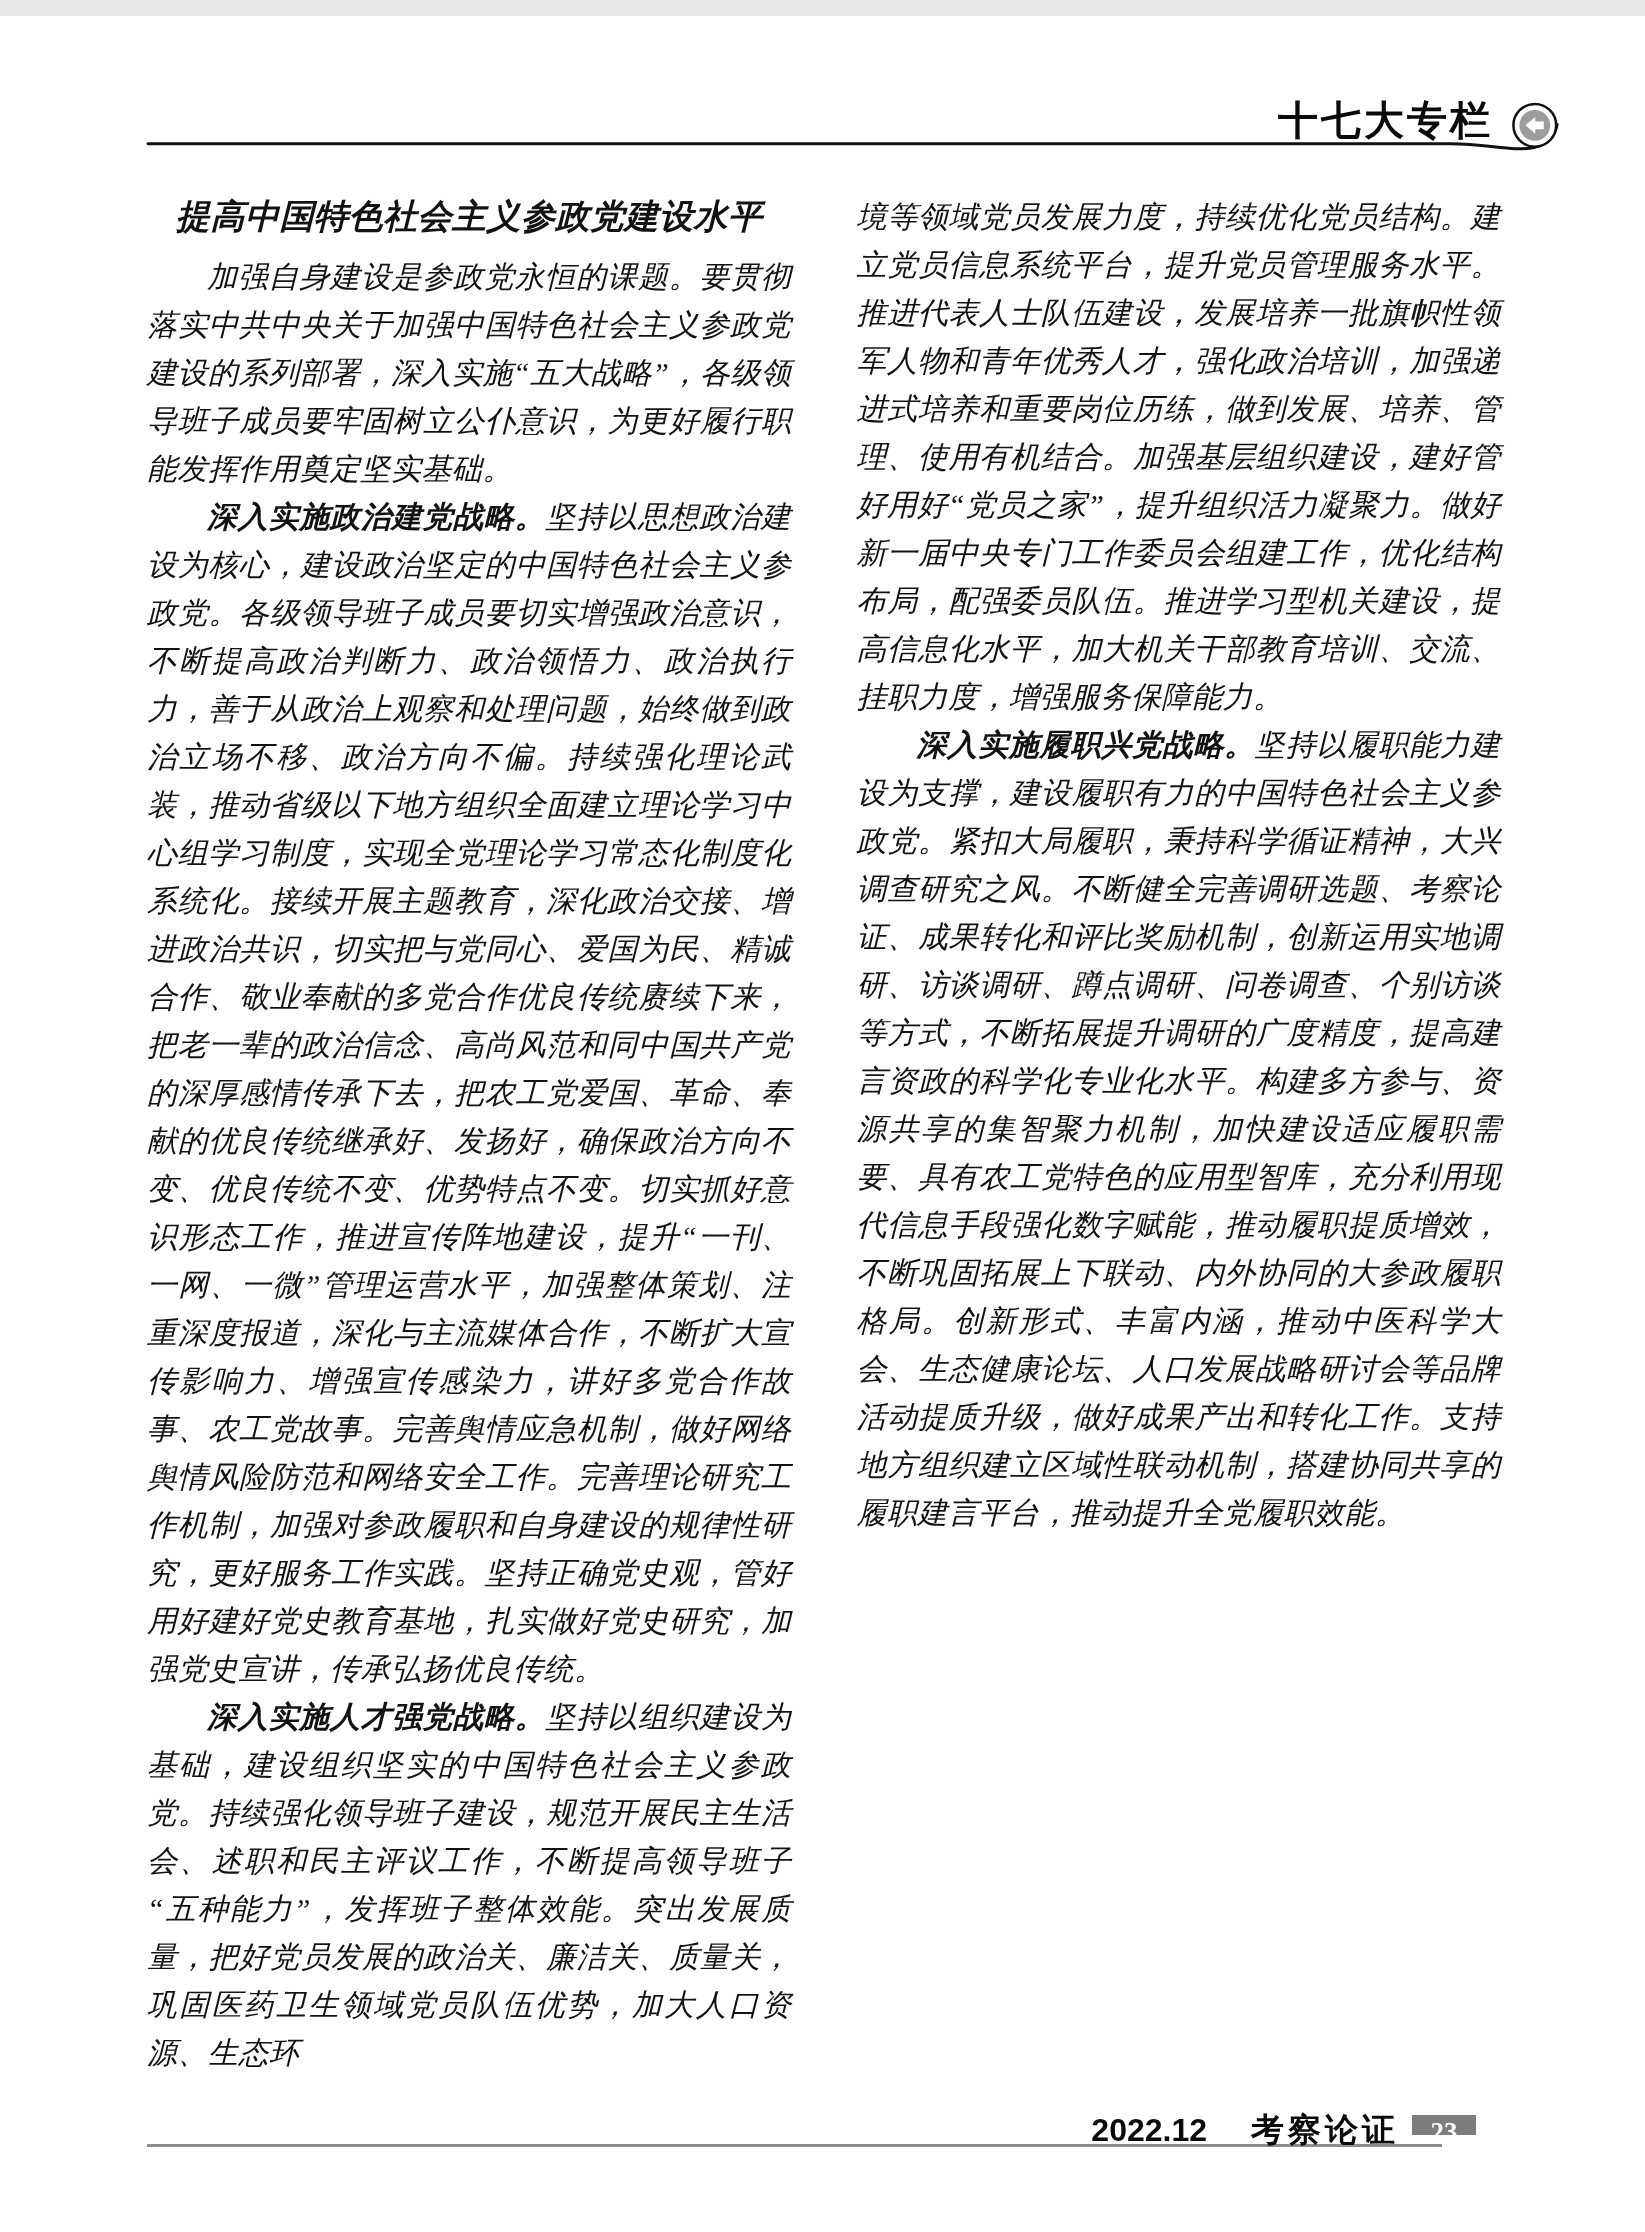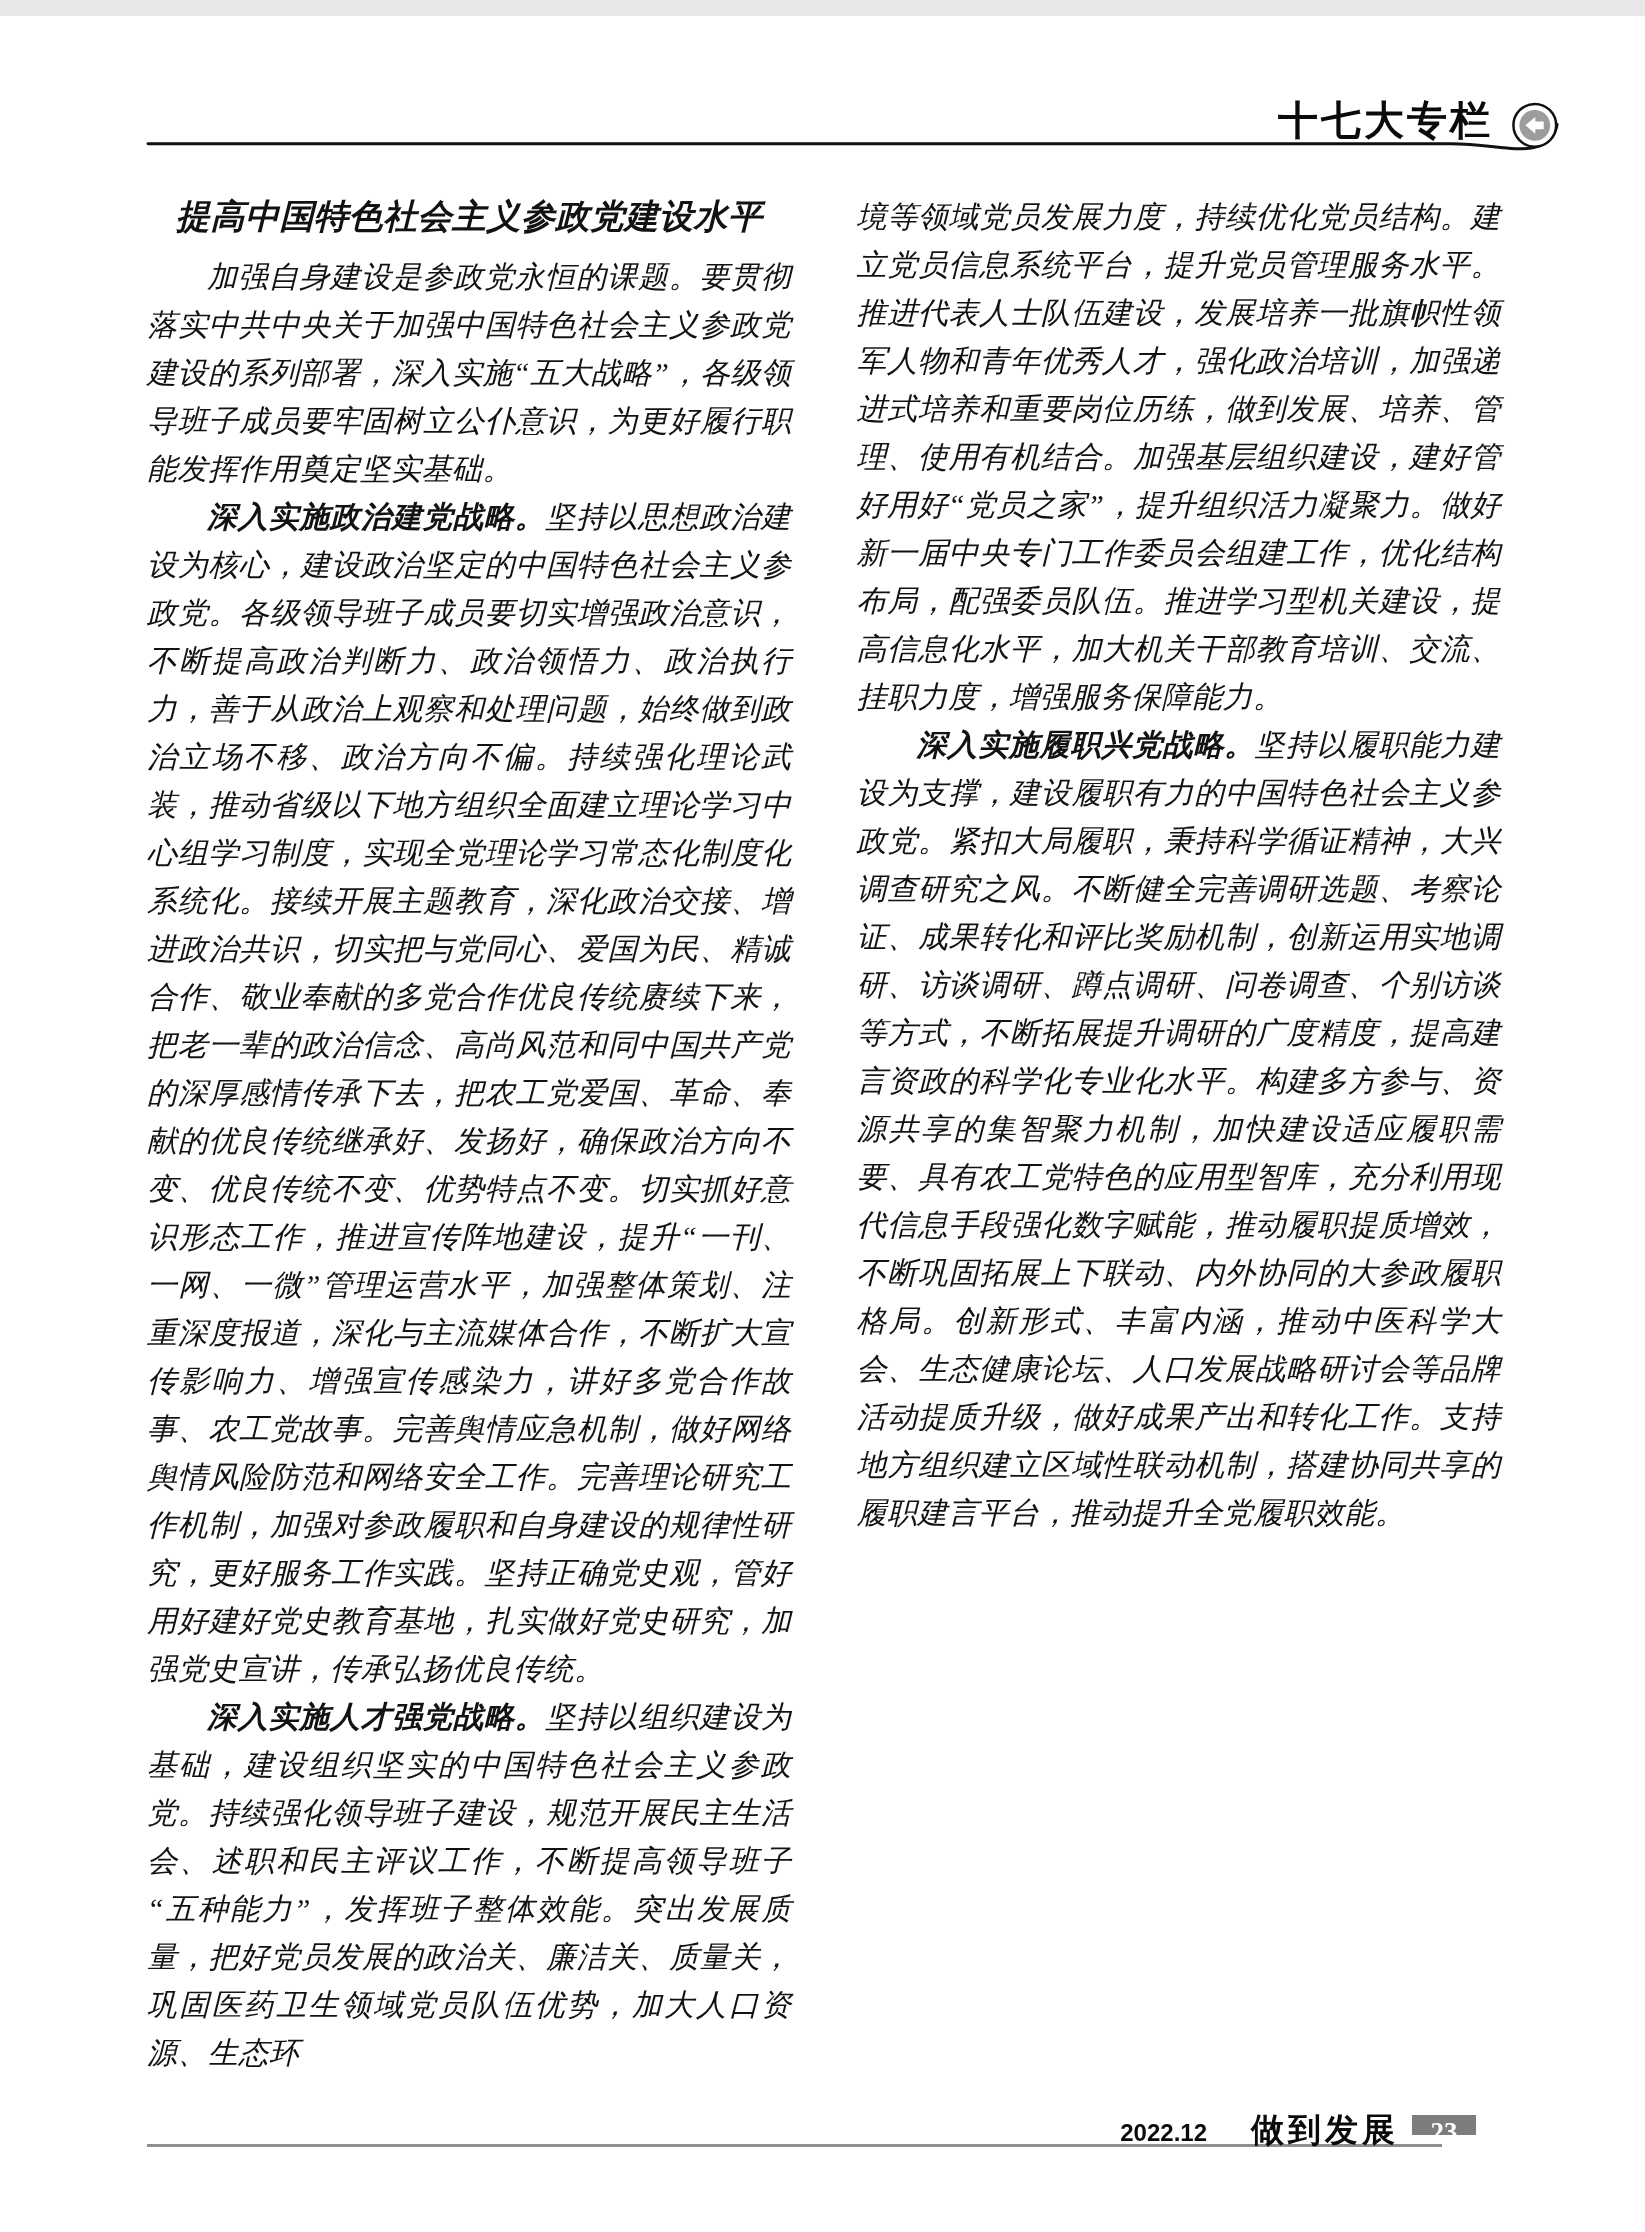--- a/index.html
+++ b/index.html
@@ -63,21 +63,21 @@
   .footer-text{
     position:absolute;
     top:2092px;left:0;
     width:1399px;
     text-align:right;
     white-space:nowrap;
     color:#0a0a0a;
   }
   .footer-issue{
     font-family:"Liberation Sans","DejaVu Sans",sans-serif;
-    font-weight:bold;font-size:24px;
+    font-weight:bold;font-size:32px;
   }
   .footer-journal{
     font-family:"Liberation Serif","DejaVu Serif",serif;
     font-weight:bold;font-size:33px;
     letter-spacing:4px;
     margin-left:40px;
   }
   .page-badge{
     position:absolute;
     left:1412px;top:2099px;
@@ -119,18 +119,18 @@
       <div class="paras">
           <p class="para noindent"><span>境等领域党员发展力度，持续优化党员结构。建立党员信息系统平台，提升党员管理服务水平。推进代表人士队伍建设，发展培养一批旗帜性领军人物和青年优秀人才，强化政治培训，加强递进式培养和重要岗位历练，做到发展、培养、管理、使用有机结合。加强基层组织建设，建好管好用好“党员之家”，提升组织活力凝聚力。做好新一届中央专门工作委员会组建工作，优化结构布局，配强委员队伍。推进学习型机关建设，提高信息化水平，加大机关干部教育培训、交流、挂职力度，增强服务保障能力。</span></p>
           <p class="para"><b class="lead">深入实施履职兴党战略。</b><span>坚持以履职能力建设为支撑，建设履职有力的中国特色社会主义参政党。紧扣大局履职，秉持科学循证精神，大兴调查研究之风。不断健全完善调研选题、考察论证、成果转化和评比奖励机制，创新运用实地调研、访谈调研、蹲点调研、问卷调查、个别访谈等方式，不断拓展提升调研的广度精度，提高建言资政的科学化专业化水平。构建多方参与、资源共享的集智聚力机制，加快建设适应履职需要、具有农工党特色的应用型智库，充分利用现代信息手段强化数字赋能，推动履职提质增效，不断巩固拓展上下联动、内外协同的大参政履职格局。创新形式、丰富内涵，推动中医科学大会、生态健康论坛、人口发展战略研讨会等品牌活动提质升级，做好成果产出和转化工作。支持地方组织建立区域性联动机制，搭建协同共享的履职建言平台，推动提升全党履职效能。</span></p>
         </div>
     </div>
   </div>
 
   <div class="footer-rule"></div>
   <div class="footer-text">
     <span class="footer-issue">2022.12</span>
-    <span class="footer-journal">做到发展</span>
+    <span class="footer-journal">考察论证</span>
   </div>
   <div class="page-badge">23</div>
 
 </div>
 
 
 </body></html>

